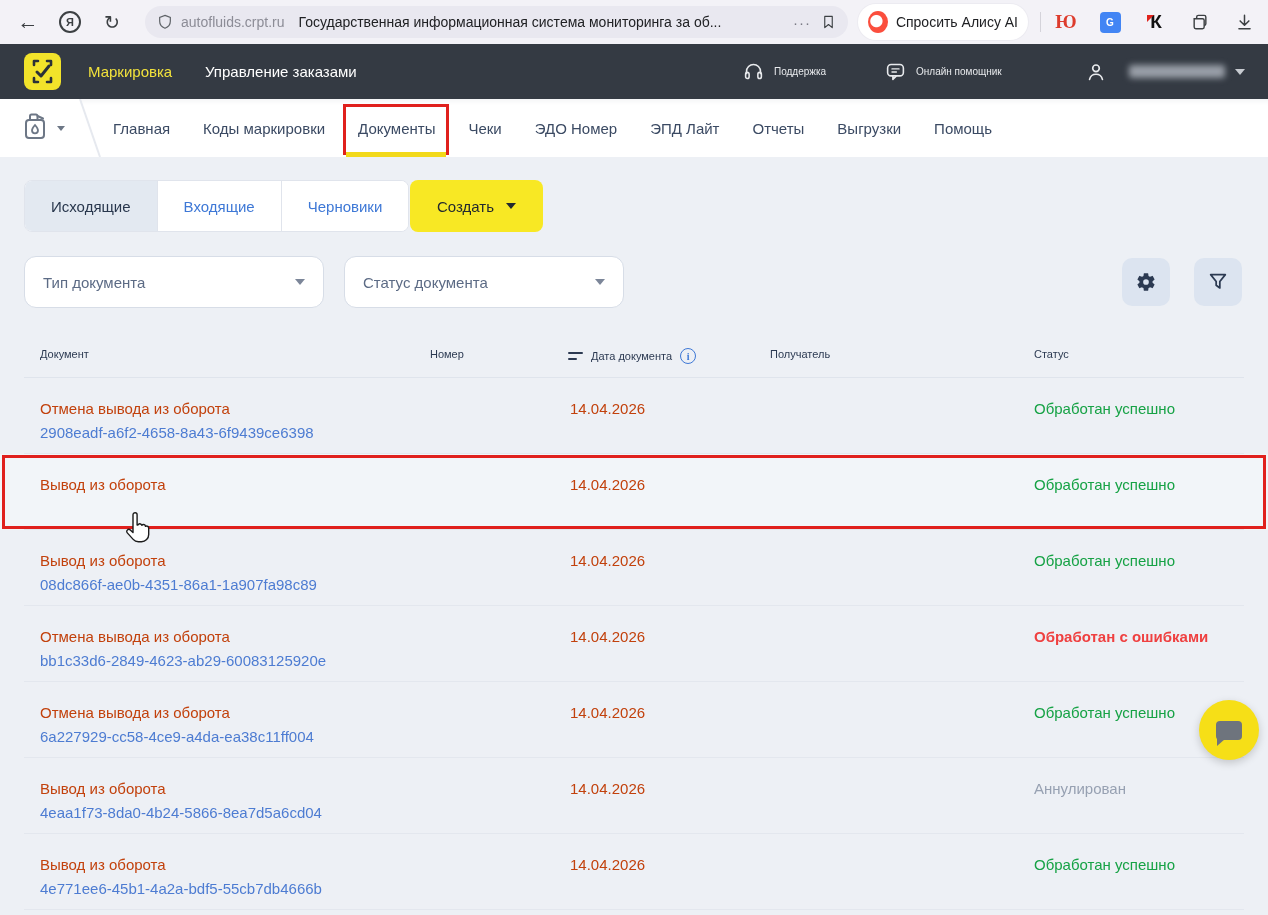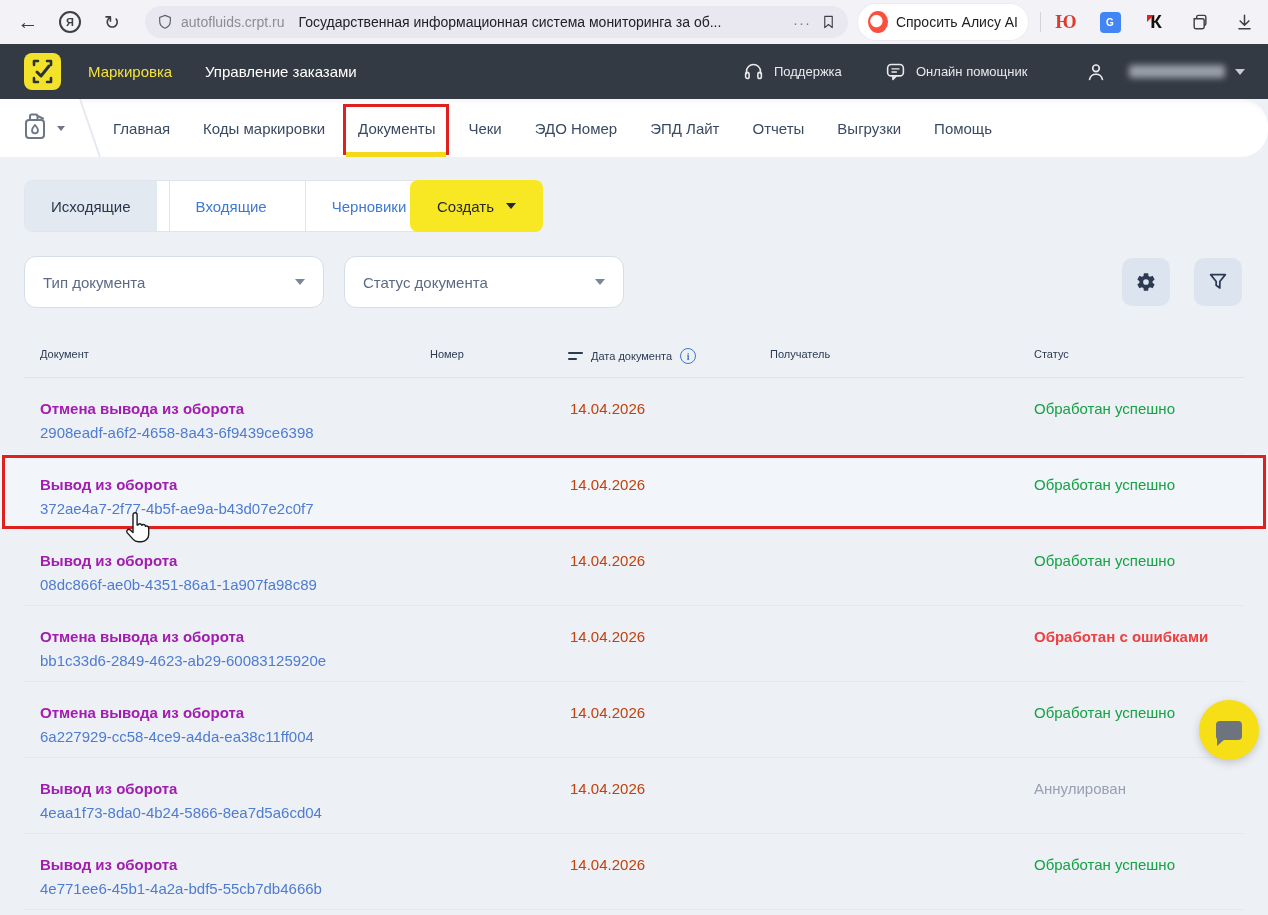--- a/index.html
+++ b/index.html
@@ -28,38 +28,38 @@
   .ext-k .red-wedge { position:absolute; left:7px; top:15px; width:0; height:0; border-top:7px solid #e0231c; border-right:7px solid transparent; }
   .ext-wallet { left:1184px; width:32px; }
   .ext-download { left:1228px; width:32px; }
 
   
   .app-header { position:absolute; top:44px; left:0; width:1268px; height:55px; background:#343a43; display:flex; align-items:center; }
   .logo-box { position:absolute; left:24px; top:9px; width:37px; height:37px; }
   .hnav { position:absolute; top:0; height:55px; display:flex; align-items:center; font-size:15px; color:#ffffff; cursor:pointer; white-space:nowrap; }
   .hnav.active { color:#f2e23c; }
   .n1 { left:88px; } .n2 { left:205px; } .n3 { left:382px; }
-  .hright { position:absolute; top:0; height:55px; display:flex; align-items:center; color:#e8eaed; font-size:13px; cursor:pointer; white-space:nowrap; }
+  .hright { position:absolute; top:0; height:55px; display:flex; align-items:center; color:#e8eaed; font-size:10px; cursor:pointer; white-space:nowrap; }
   .support { left:743px; } .assistant { left:885px; } .userbox { left:1085px; }
   .hicon { margin-right:10px; display:flex; align-items:center; }
   .user-name-blur { width:96px; height:13px; background:#999fa8; border-radius:3px; filter:blur(3px); margin:0 10px 0 12px; }
   .caret-down-w { width:0; height:0; border-left:5px solid transparent; border-right:5px solid transparent; border-top:6px solid #c7cbd1; }
 
   
-  .subnav { position:absolute; top:99px; left:0; width:1268px; height:58px; background:#ffffff; box-shadow:inset 0 7px 7px -7px rgba(40,50,70,.10);border-radius:27px; }
+  .subnav { position:absolute; top:99px; left:0; width:1268px; height:58px; background:#ffffff; box-shadow:inset 0 7px 7px -7px rgba(40,50,70,.10); }
   .cat-tab { position:absolute; left:0; top:0; width:80px; height:58px; background:#fff; display:flex; align-items:center; padding-left:22px; cursor:pointer; }
   .cat-caret { width:0; height:0; border-left:4.5px solid transparent; border-right:4.5px solid transparent; border-top:5.5px solid #6d7786; margin-left:9px; }
   .diag { position:absolute; left:78px; top:0; width:24px; height:58px; overflow:hidden; pointer-events:none; }
   .subnav-items { position:absolute; left:113px; top:0; height:58px; display:flex; align-items:center; gap:33px; }
   .snav-item { position:relative; height:58px; display:flex; align-items:center; font-size:15px; color:#3b4a63; cursor:pointer; white-space:nowrap; }
   .snav-item.active::before { content:""; position:absolute; left:-15px; right:-14px; top:5px; bottom:2px; border:3px solid #e0201d; }
   .snav-item.active::after { content:""; position:absolute; left:-12px; right:-11px; bottom:0; height:5px; background:#f2d91a; }
 
   
-  .segmented { position:absolute; top:180px; left:24px; height:52px; display:flex; border:1px solid #e0e4ec; border-radius:8px; overflow:hidden; background:#fff;gap:12px; }
+  .segmented { position:absolute; top:180px; left:24px; height:52px; display:flex; border:1px solid #e0e4ec; border-radius:8px; overflow:hidden; background:#fff; }
   .seg { height:100%; display:flex; align-items:center; justify-content:center; font-size:15px; cursor:pointer; color:#3e78d6; background:#fff; padding:0 26px; }
   .seg + .seg { border-left:1px solid #e0e4ec; }
   .seg.active { background:#e3e9f1; color:#29374d; }
   .create-btn { position:absolute; top:180px; left:410px; width:133px; height:52px; background:#f8e824; border-radius:8px; display:flex; align-items:center; justify-content:center; gap:12px; font-size:15px; color:#23292f; cursor:pointer; }
   .caret-down-d { width:0; height:0; border-left:5px solid transparent; border-right:5px solid transparent; border-top:6px solid #23292f; }
 
   .select { position:absolute; top:256px; height:52px; background:#fff; border:1px solid #d7dde7; border-radius:12px; display:flex; align-items:center; justify-content:space-between; padding:12px 18px; font-size:15px; color:#5c6b85; cursor:pointer; }
   .sel-type { left:24px; width:300px; }
   .sel-status { left:344px; width:280px; }
   .caret-down-g { width:0; height:0; border-left:5px solid transparent; border-right:5px solid transparent; border-top:6px solid #7c8699; }
@@ -78,21 +78,21 @@
   .sort-icon .l1 { width:15px; } .sort-icon .l2 { width:9px; }
   .info-icon { width:16px; height:16px; border:1.5px solid #3e78d6; border-radius:50%; color:#3e78d6; font-size:10px; font-weight:bold; display:flex; align-items:center; justify-content:center; font-family:"Liberation Serif", serif; cursor:pointer; }
 
   .tbody { position:absolute; top:378px; left:0; width:1268px; }
   .trow { position:relative; width:1268px; height:76px; }
   .trow::after { content:""; position:absolute; left:24px; right:24px; bottom:0; height:1px; background:#e3e7ee; }
   .trow.highlighted { background:#f2f5f9; }
   .trow.highlighted .annot { display:block; }
   .annot { display:none; position:absolute; left:2px; right:2px; top:1px; bottom:1px; border:3px solid #e0201d; pointer-events:none; z-index:5; }
   .cell { position:absolute; font-size:15px; white-space:nowrap; }
-  .c-type { left:40px; top:22px; color:#a21caf;font-weight:bold; }
+  .c-type { left:40px; top:22px; color:#c2410c; }
   .c-uuid { left:40px; top:46px; color:#4d7cd2; cursor:pointer; text-decoration:none; }
   .c-date { left:570px; top:22px; color:#c2410c; }
   .c-status { left:1034px; top:22px; }
   .c-status.green { color:#16a245; }
   .c-status.red { color:#ef4040;font-weight:bold; }
   .c-status.gray { color:#97a1b2; }
 
   
   .chat-fab { position:absolute; left:1199px; top:700px; width:60px; height:60px; border-radius:50%; background:#f6df17; box-shadow:0 3px 8px rgba(0,0,0,.18); cursor:pointer; display:flex; align-items:center; justify-content:center; z-index:9; }
   .chat-bubble { position:relative; width:26px; height:19px; background:#6e747d; border-radius:4px; }
@@ -270,21 +270,20 @@
     <div class="trow">
 
     <div class="cell c-type">Отмена вывода из оборота</div>
     <a class="cell c-uuid">2908eadf-a6f2-4658-8a43-6f9439ce6398</a>
     <div class="cell c-date">14.04.2026</div>
     <div class="cell c-status green">Обработан успешно</div>
   </div>
     <div class="trow highlighted">
     <span class="annot"></span>
     <div class="cell c-type">Вывод из оборота</div>
-    <a class="cell c-uuid">372ae4a7-2f77-4b5f-ae9a-b43d07e2c0f7</a>
     <div class="cell c-date">14.04.2026</div>
     <div class="cell c-status green">Обработан успешно</div>
   </div>
     <div class="trow">
 
     <div class="cell c-type">Вывод из оборота</div>
     <a class="cell c-uuid">08dc866f-ae0b-4351-86a1-1a907fa98c89</a>
     <div class="cell c-date">14.04.2026</div>
     <div class="cell c-status green">Обработан успешно</div>
   </div>

